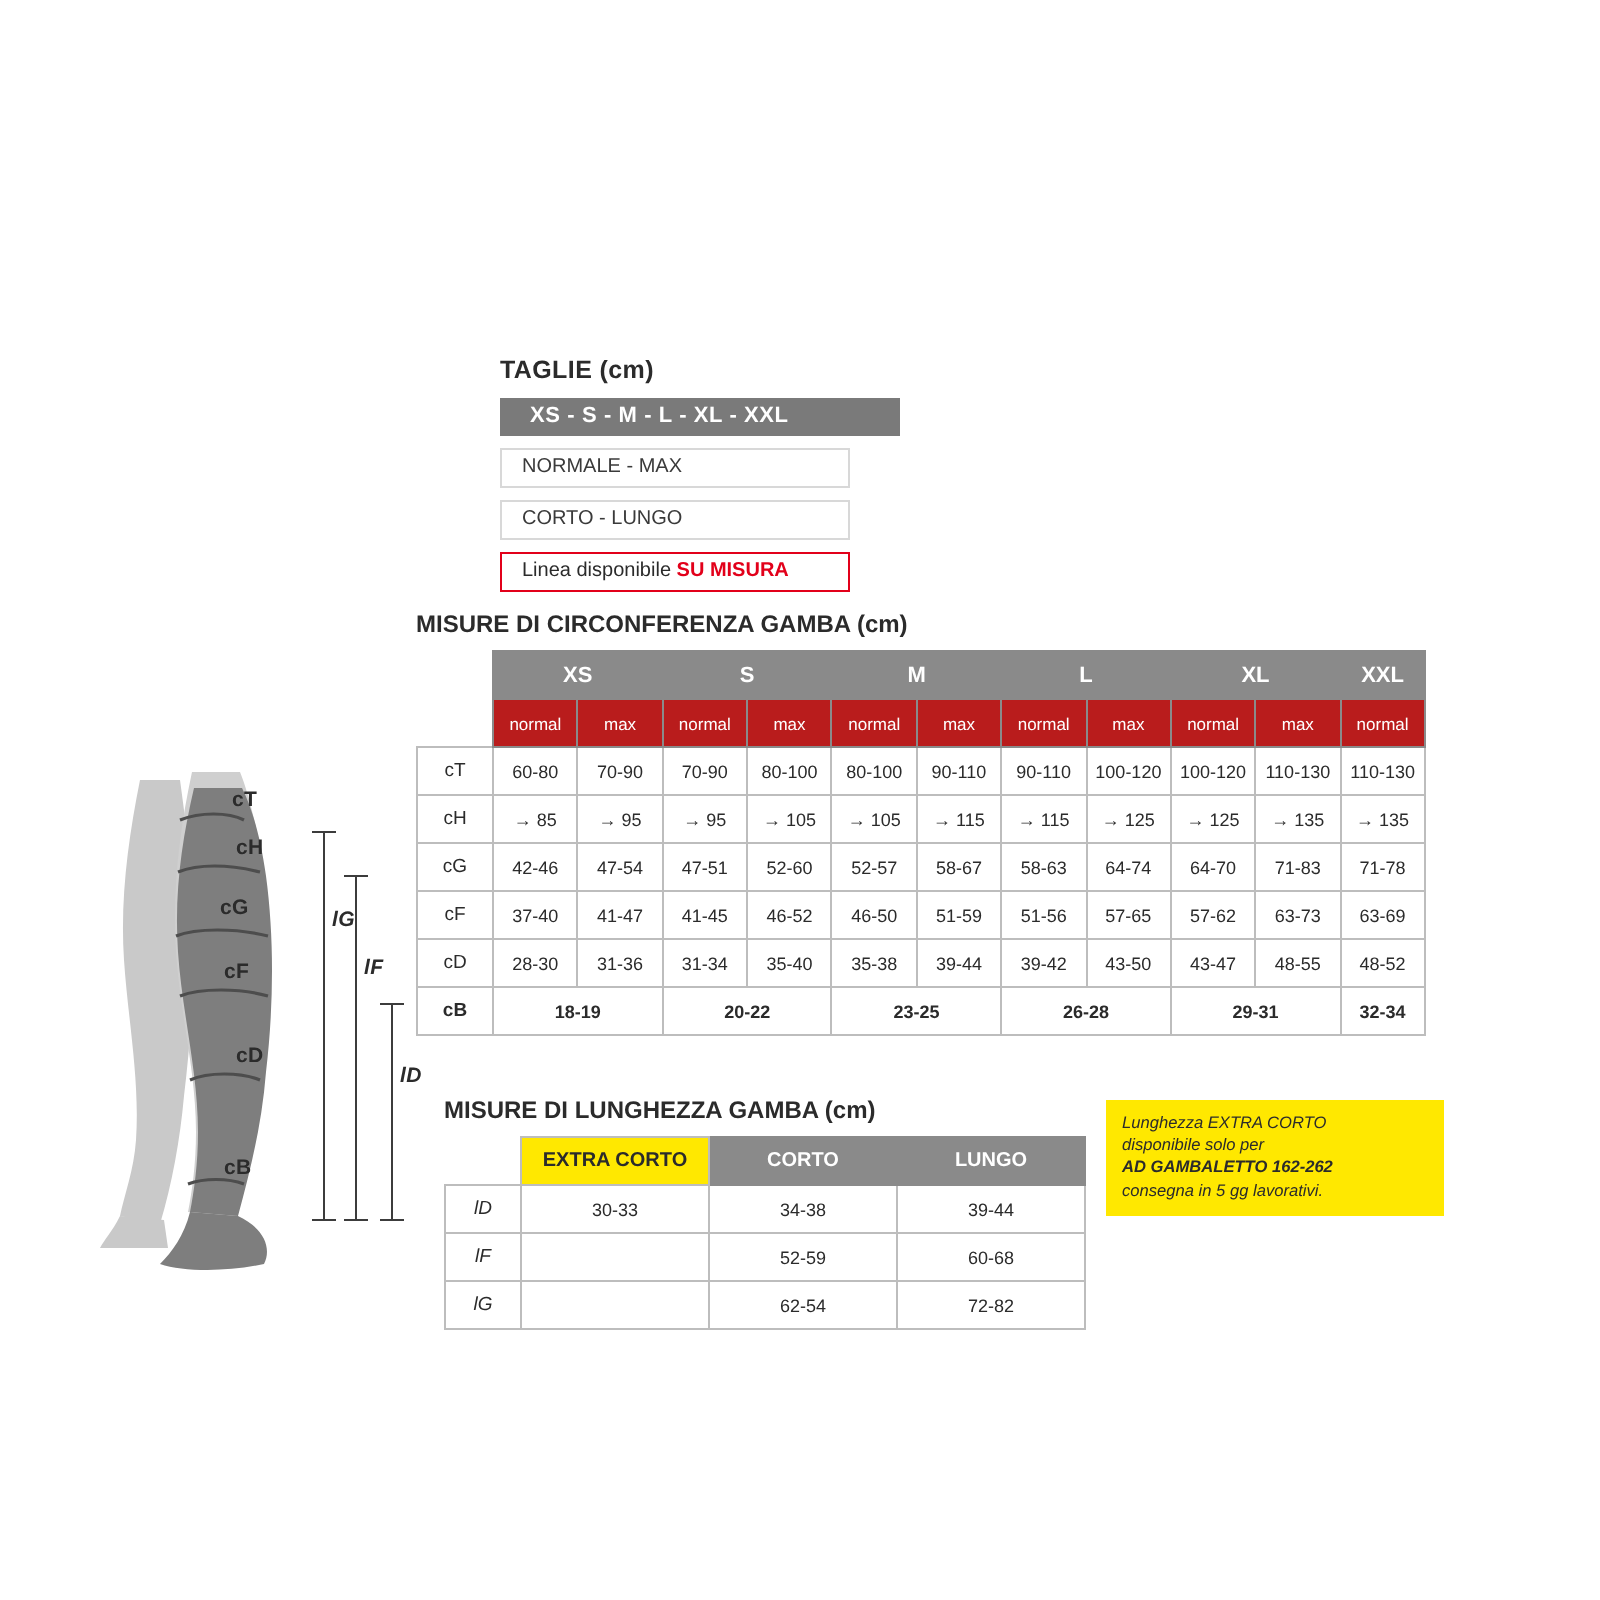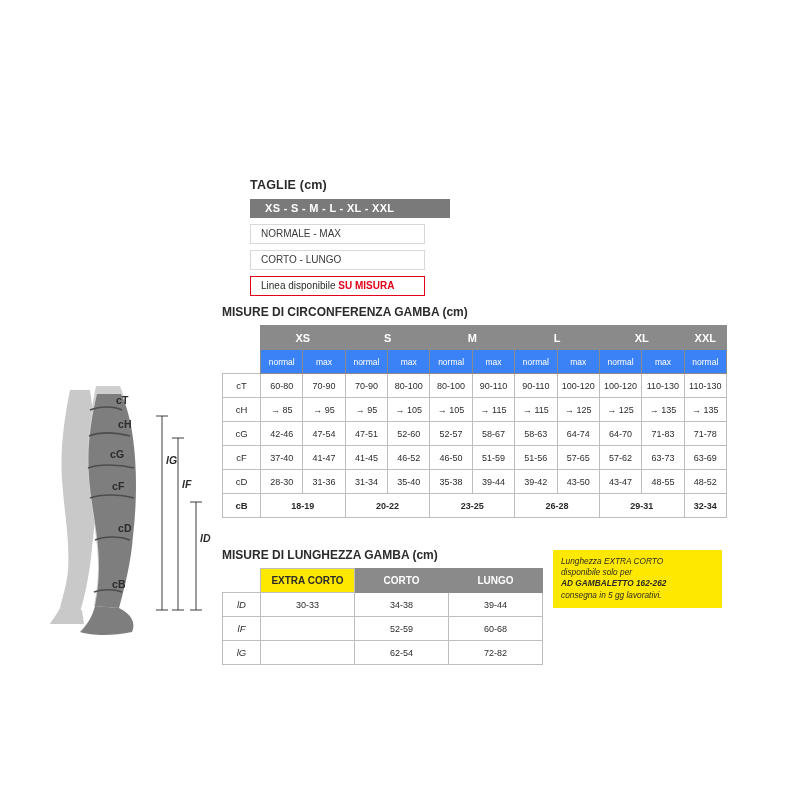--- a/index.html
+++ b/index.html
@@ -82,21 +82,21 @@
     color: #2b2b2b;
     min-width: 175px;
     box-sizing: border-box;
   }
   .chip-red b { color: #e2001a; text-align: right; }
   .row-gap { height: 5px; }
 
   
   .t1-wrap {
     position: absolute;
-    left: 222px;
+    left: 208px;
     top: 305px;
     width: 505px;
   }
   .t1-title, .t2-title {
     font-size: 12px;
     font-weight: bold;
     margin-bottom: 6px;
     color: #2b2b2b;
   }
   table.grid {
@@ -114,21 +114,21 @@
     font-weight: normal;
   }
   .hdr-size {
     background: #8a8a8a;
     color: #ffffff !important;
     font-weight: bold !important;
     font-size: 11px;
     border-color: #8a8a8a !important;
   }
   .hdr-sub {
-    background: #3b82f6;
+    background: #b91c1c;
     color: #ffffff !important;
     font-size: 8.5px;
     border-color: #8a8a8a !important;
   }
   .rowlabel {
     font-weight: bold;
     font-size: 9.5px;
     text-align: center;
   }
   .rowlabel i { font-style: italic; }

